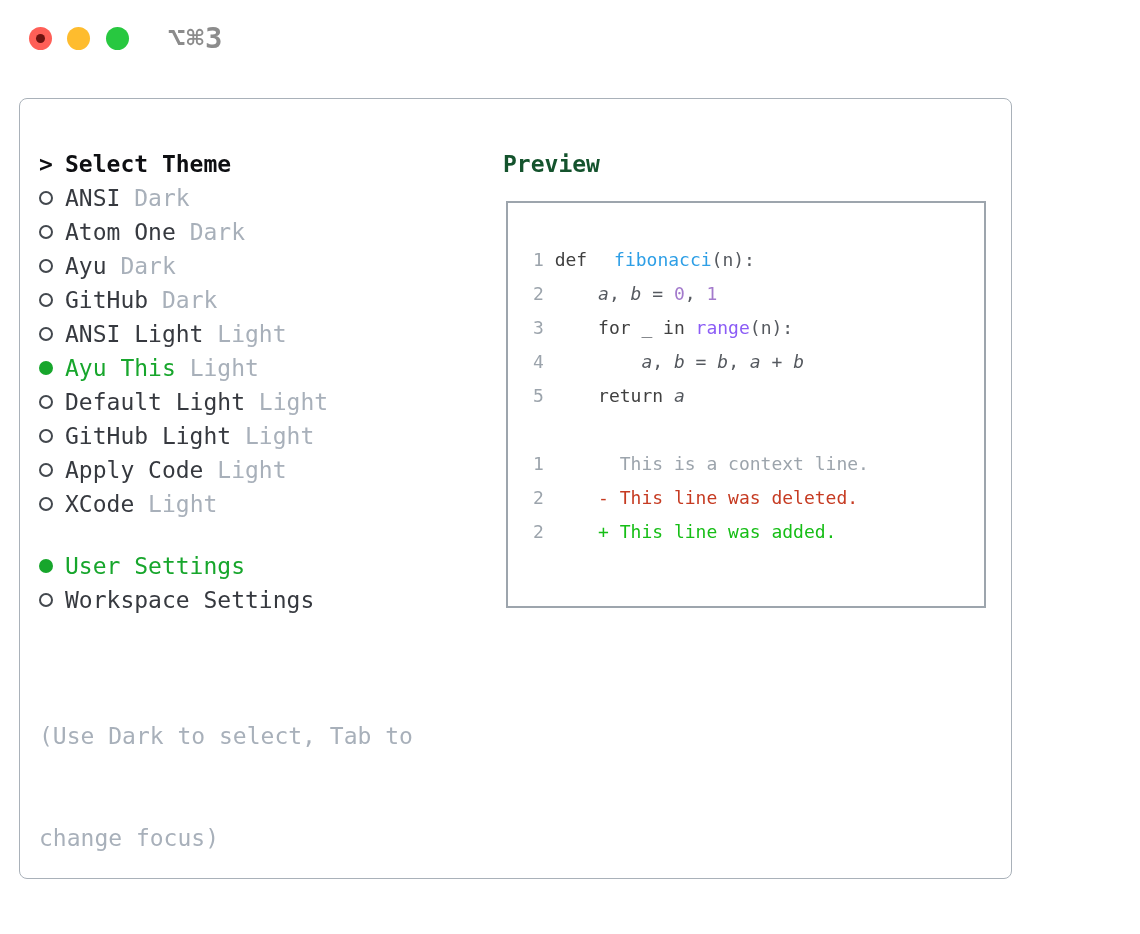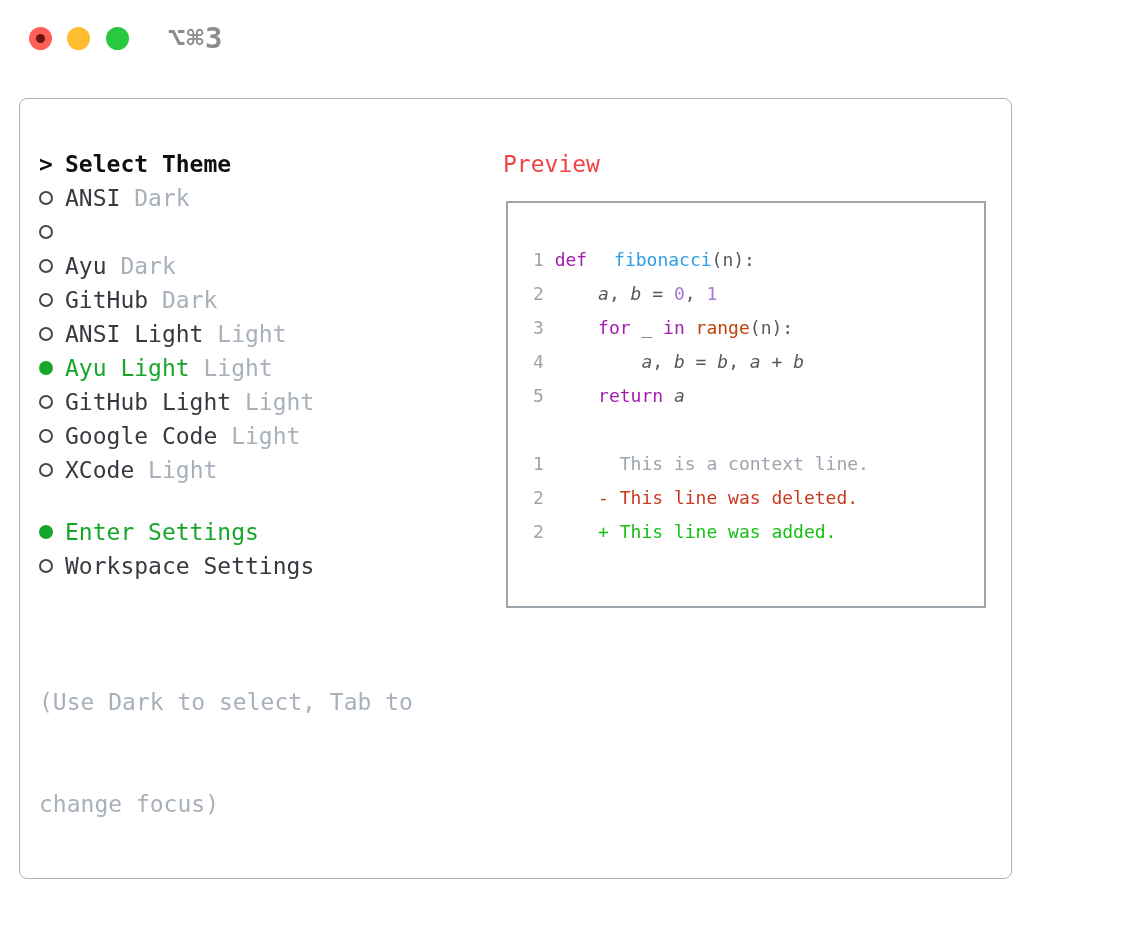--- a/index.html
+++ b/index.html
@@ -33,32 +33,32 @@
   .heading { font-weight:bold; color:#0E0F12; white-space:pre; }
   .labelwrap { white-space:pre; }
   .circle { width:14px; height:14px; border:2px solid #43484E; border-radius:50%; box-sizing:border-box; }
   .circle.selected { background:#17A62C; border-color:#17A62C; }
   .theme-name.selected-text { color:#17A62C; }
   .suffix { color:#A8B0BA; }
   .section-gap { height:28px; }
   .help { margin-top:34px; color:#A8B0BA; font-size:23px; line-height:34px; white-space:pre; }
   
   .preview-title { position:absolute; left:483px; top:48px; height:34px; display:flex; align-items:center;
-                   font-size:23px; font-weight:normal; color:#ef4444; }
+                   font-size:23px; font-weight:bold; color:#14532d; }
   .preview-box {
     position:absolute; left:486px; top:102px; width:480px; height:407px;
     border:2px solid #9DA5AD; box-sizing:border-box; background:#ffffff;
   }
   .code { position:absolute; left:25px; top:40px; font-size:18px; line-height:34px; white-space:pre; }
   .code-line { height:34px; }
   .ln { color:#9CA4AC; }
-  .tok-keyword  { color:#a21caf; }
+  .tok-keyword  { color:#404040; }
   .tok-function { color:#2E9FE6;margin-left:16px; }
   .tok-number   { color:#A37ACC; }
-  .tok-call     { color:#c2410c; }
+  .tok-call     { color:#8b5cf6; }
   .tok-plain    { color:#55595F; }
   .tok-variable { color:#55595F; font-style:italic; }
   .diff-context { color:#9CA4AC; }
   .diff-deleted { color:#C63B22; }
   .diff-added   { color:#16BE16; }
 </style>
 </head>
 <body>
 
 <div class="window">
@@ -85,20 +85,21 @@
           <div class="row">
             <span class="marker">
               <span class="circle"></span>
             </span>
             <span class="labelwrap"><span class="theme-name">ANSI</span><span class="suffix"> Dark</span></span>
           </div>
           <div class="row">
             <span class="marker">
               <span class="circle"></span>
             </span>
+            <span class="labelwrap"><span class="theme-name">Atom One</span><span class="suffix"> Dark</span></span>
           </div>
           <div class="row">
             <span class="marker">
               <span class="circle"></span>
             </span>
             <span class="labelwrap"><span class="theme-name">Ayu</span><span class="suffix"> Dark</span></span>
           </div>
           <div class="row">
             <span class="marker">
               <span class="circle"></span>
@@ -108,50 +109,56 @@
           <div class="row">
             <span class="marker">
               <span class="circle"></span>
             </span>
             <span class="labelwrap"><span class="theme-name">ANSI Light</span><span class="suffix"> Light</span></span>
           </div>
           <div class="row">
             <span class="marker">
               <span class="circle selected"></span>
             </span>
-            <span class="labelwrap"><span class="theme-name selected-text">Ayu Light</span><span class="suffix"> Light</span></span>
+            <span class="labelwrap"><span class="theme-name selected-text">Ayu This</span><span class="suffix"> Light</span></span>
+          </div>
+          <div class="row">
+            <span class="marker">
+              <span class="circle"></span>
+            </span>
+            <span class="labelwrap"><span class="theme-name">Default Light</span><span class="suffix"> Light</span></span>
           </div>
           <div class="row">
             <span class="marker">
               <span class="circle"></span>
             </span>
             <span class="labelwrap"><span class="theme-name">GitHub Light</span><span class="suffix"> Light</span></span>
           </div>
           <div class="row">
             <span class="marker">
               <span class="circle"></span>
             </span>
-            <span class="labelwrap"><span class="theme-name">Google Code</span><span class="suffix"> Light</span></span>
+            <span class="labelwrap"><span class="theme-name">Apply Code</span><span class="suffix"> Light</span></span>
           </div>
           <div class="row">
             <span class="marker">
               <span class="circle"></span>
             </span>
             <span class="labelwrap"><span class="theme-name">XCode</span><span class="suffix"> Light</span></span>
           </div>
         </div>
 
       <div class="section-gap"></div>
 
       <div id="apply-list">
           <div class="row">
             <span class="marker">
               <span class="circle selected"></span>
             </span>
-            <span class="labelwrap"><span class="theme-name selected-text">Enter Settings</span></span>
+            <span class="labelwrap"><span class="theme-name selected-text">User Settings</span></span>
           </div>
           <div class="row">
             <span class="marker">
               <span class="circle"></span>
             </span>
             <span class="labelwrap"><span class="theme-name">Workspace Settings</span></span>
           </div>
         </div>
 
       <div class="help">

